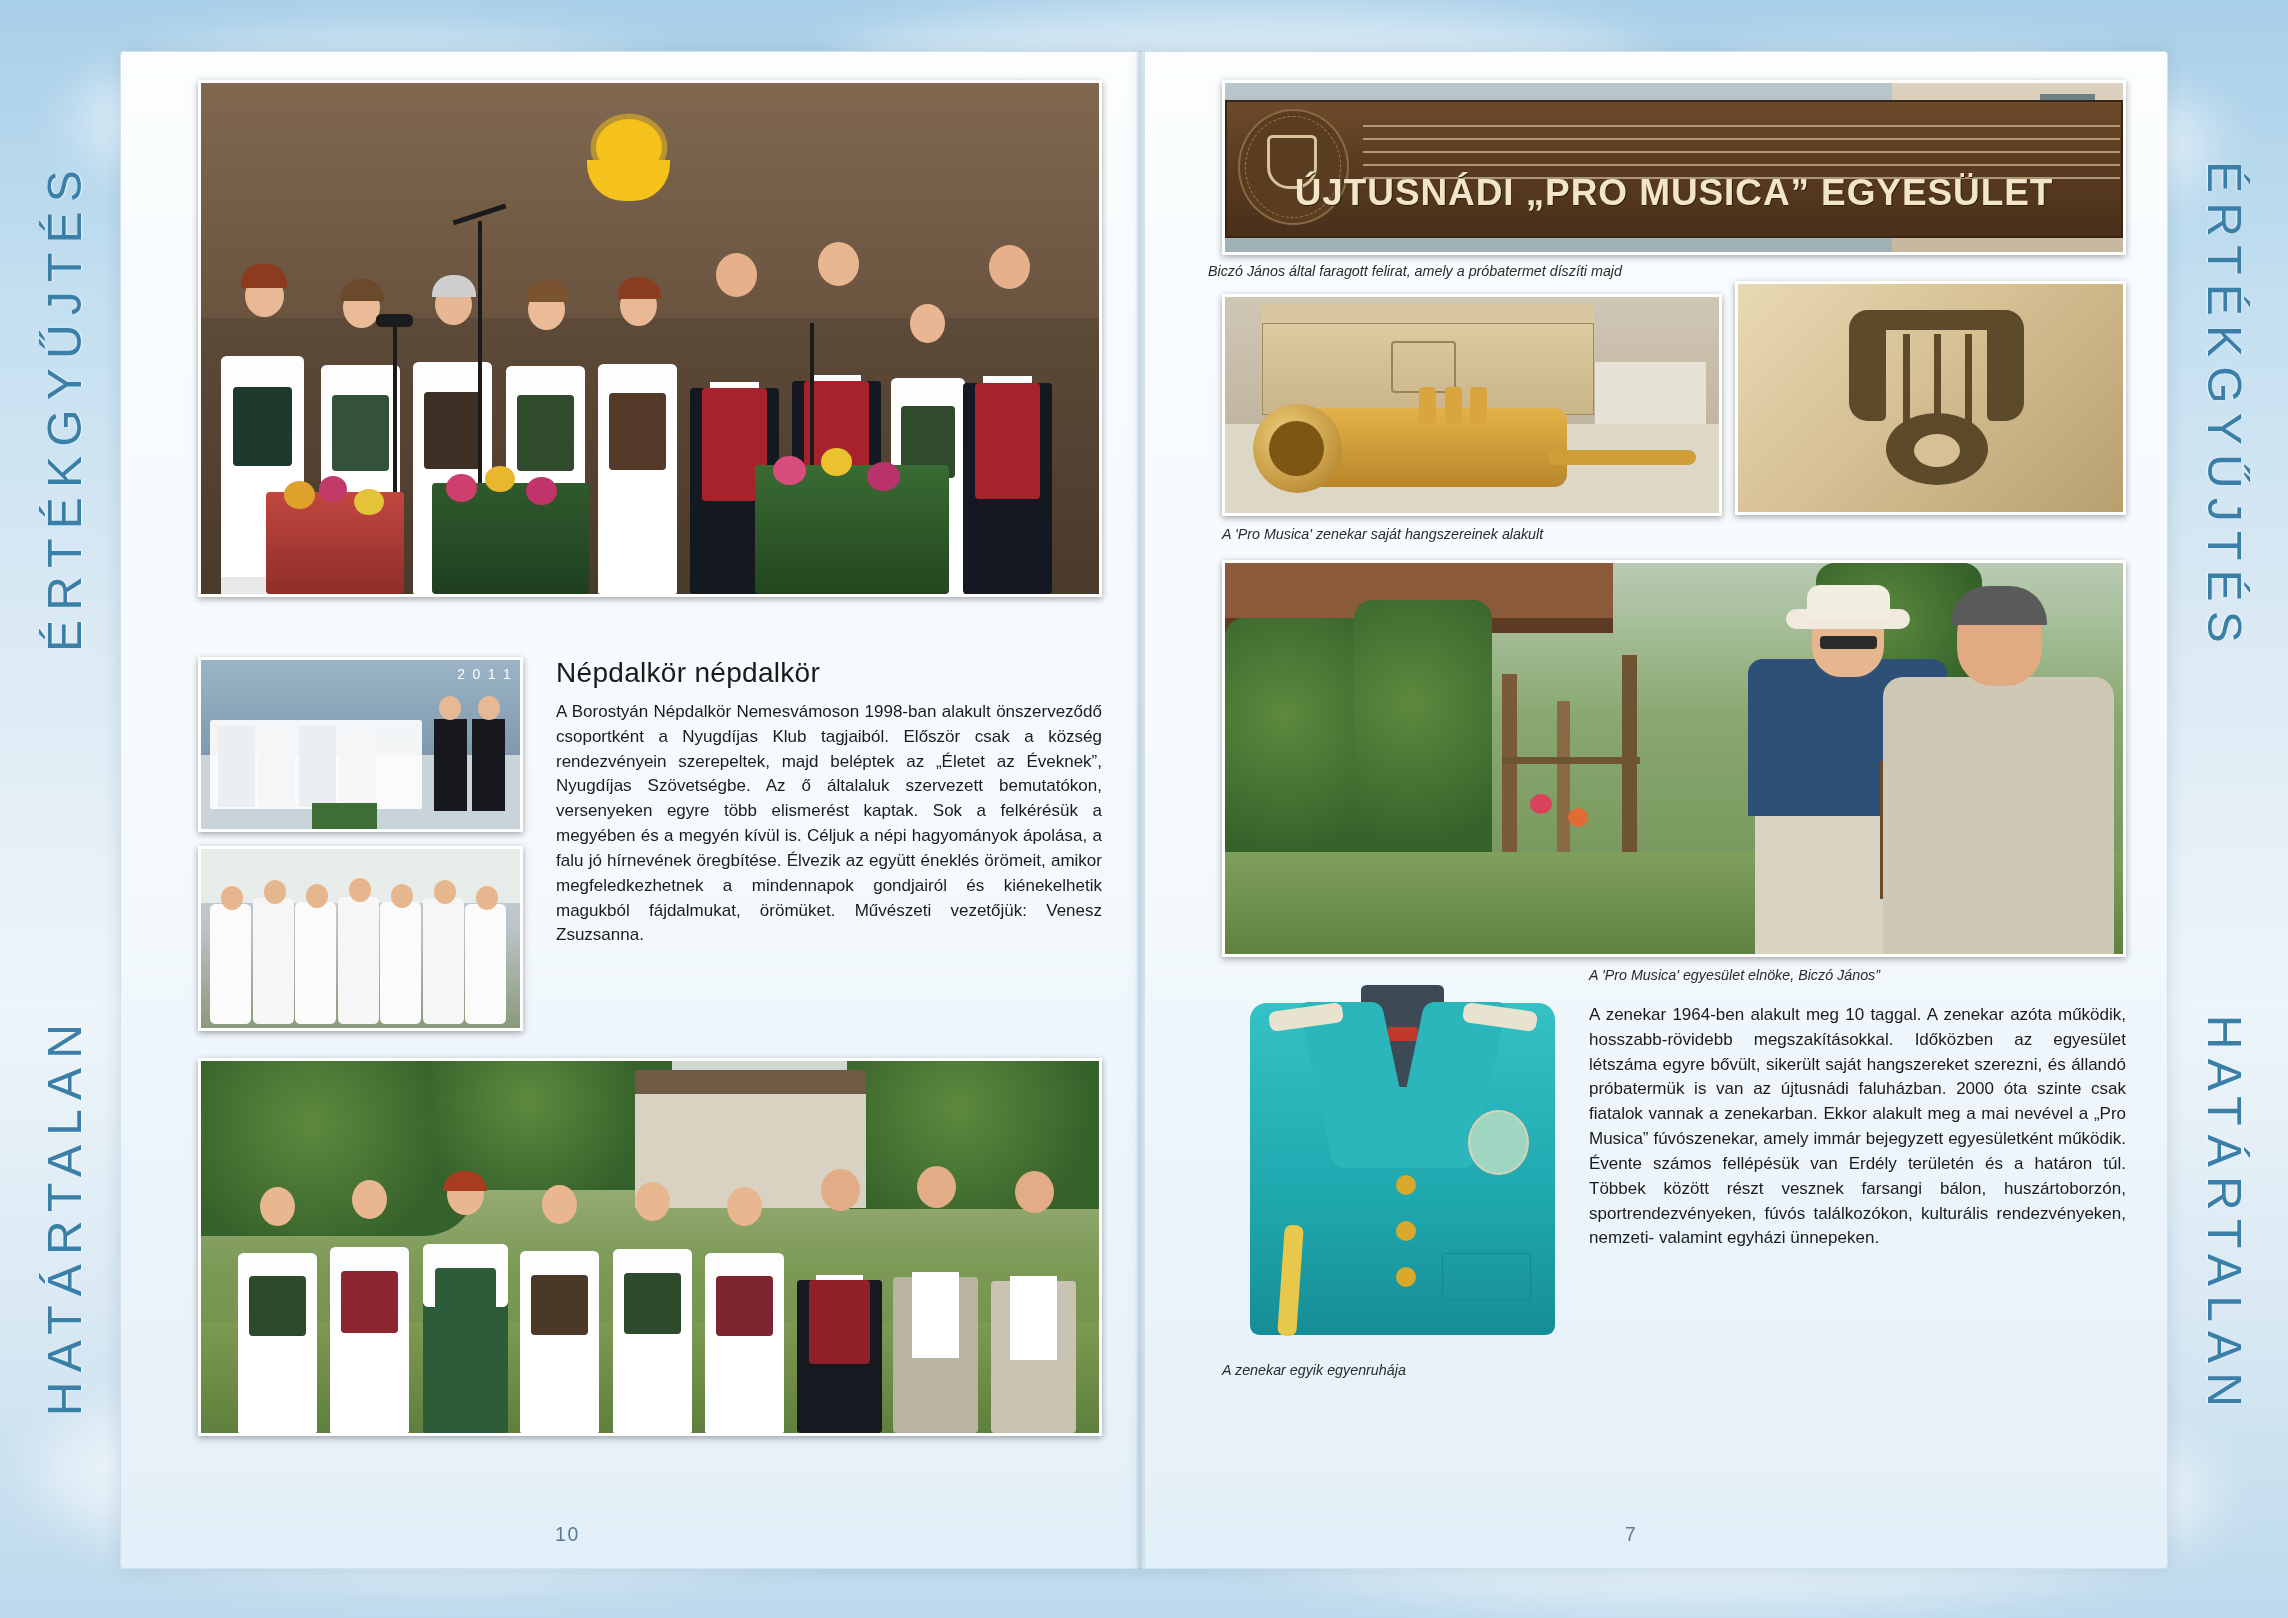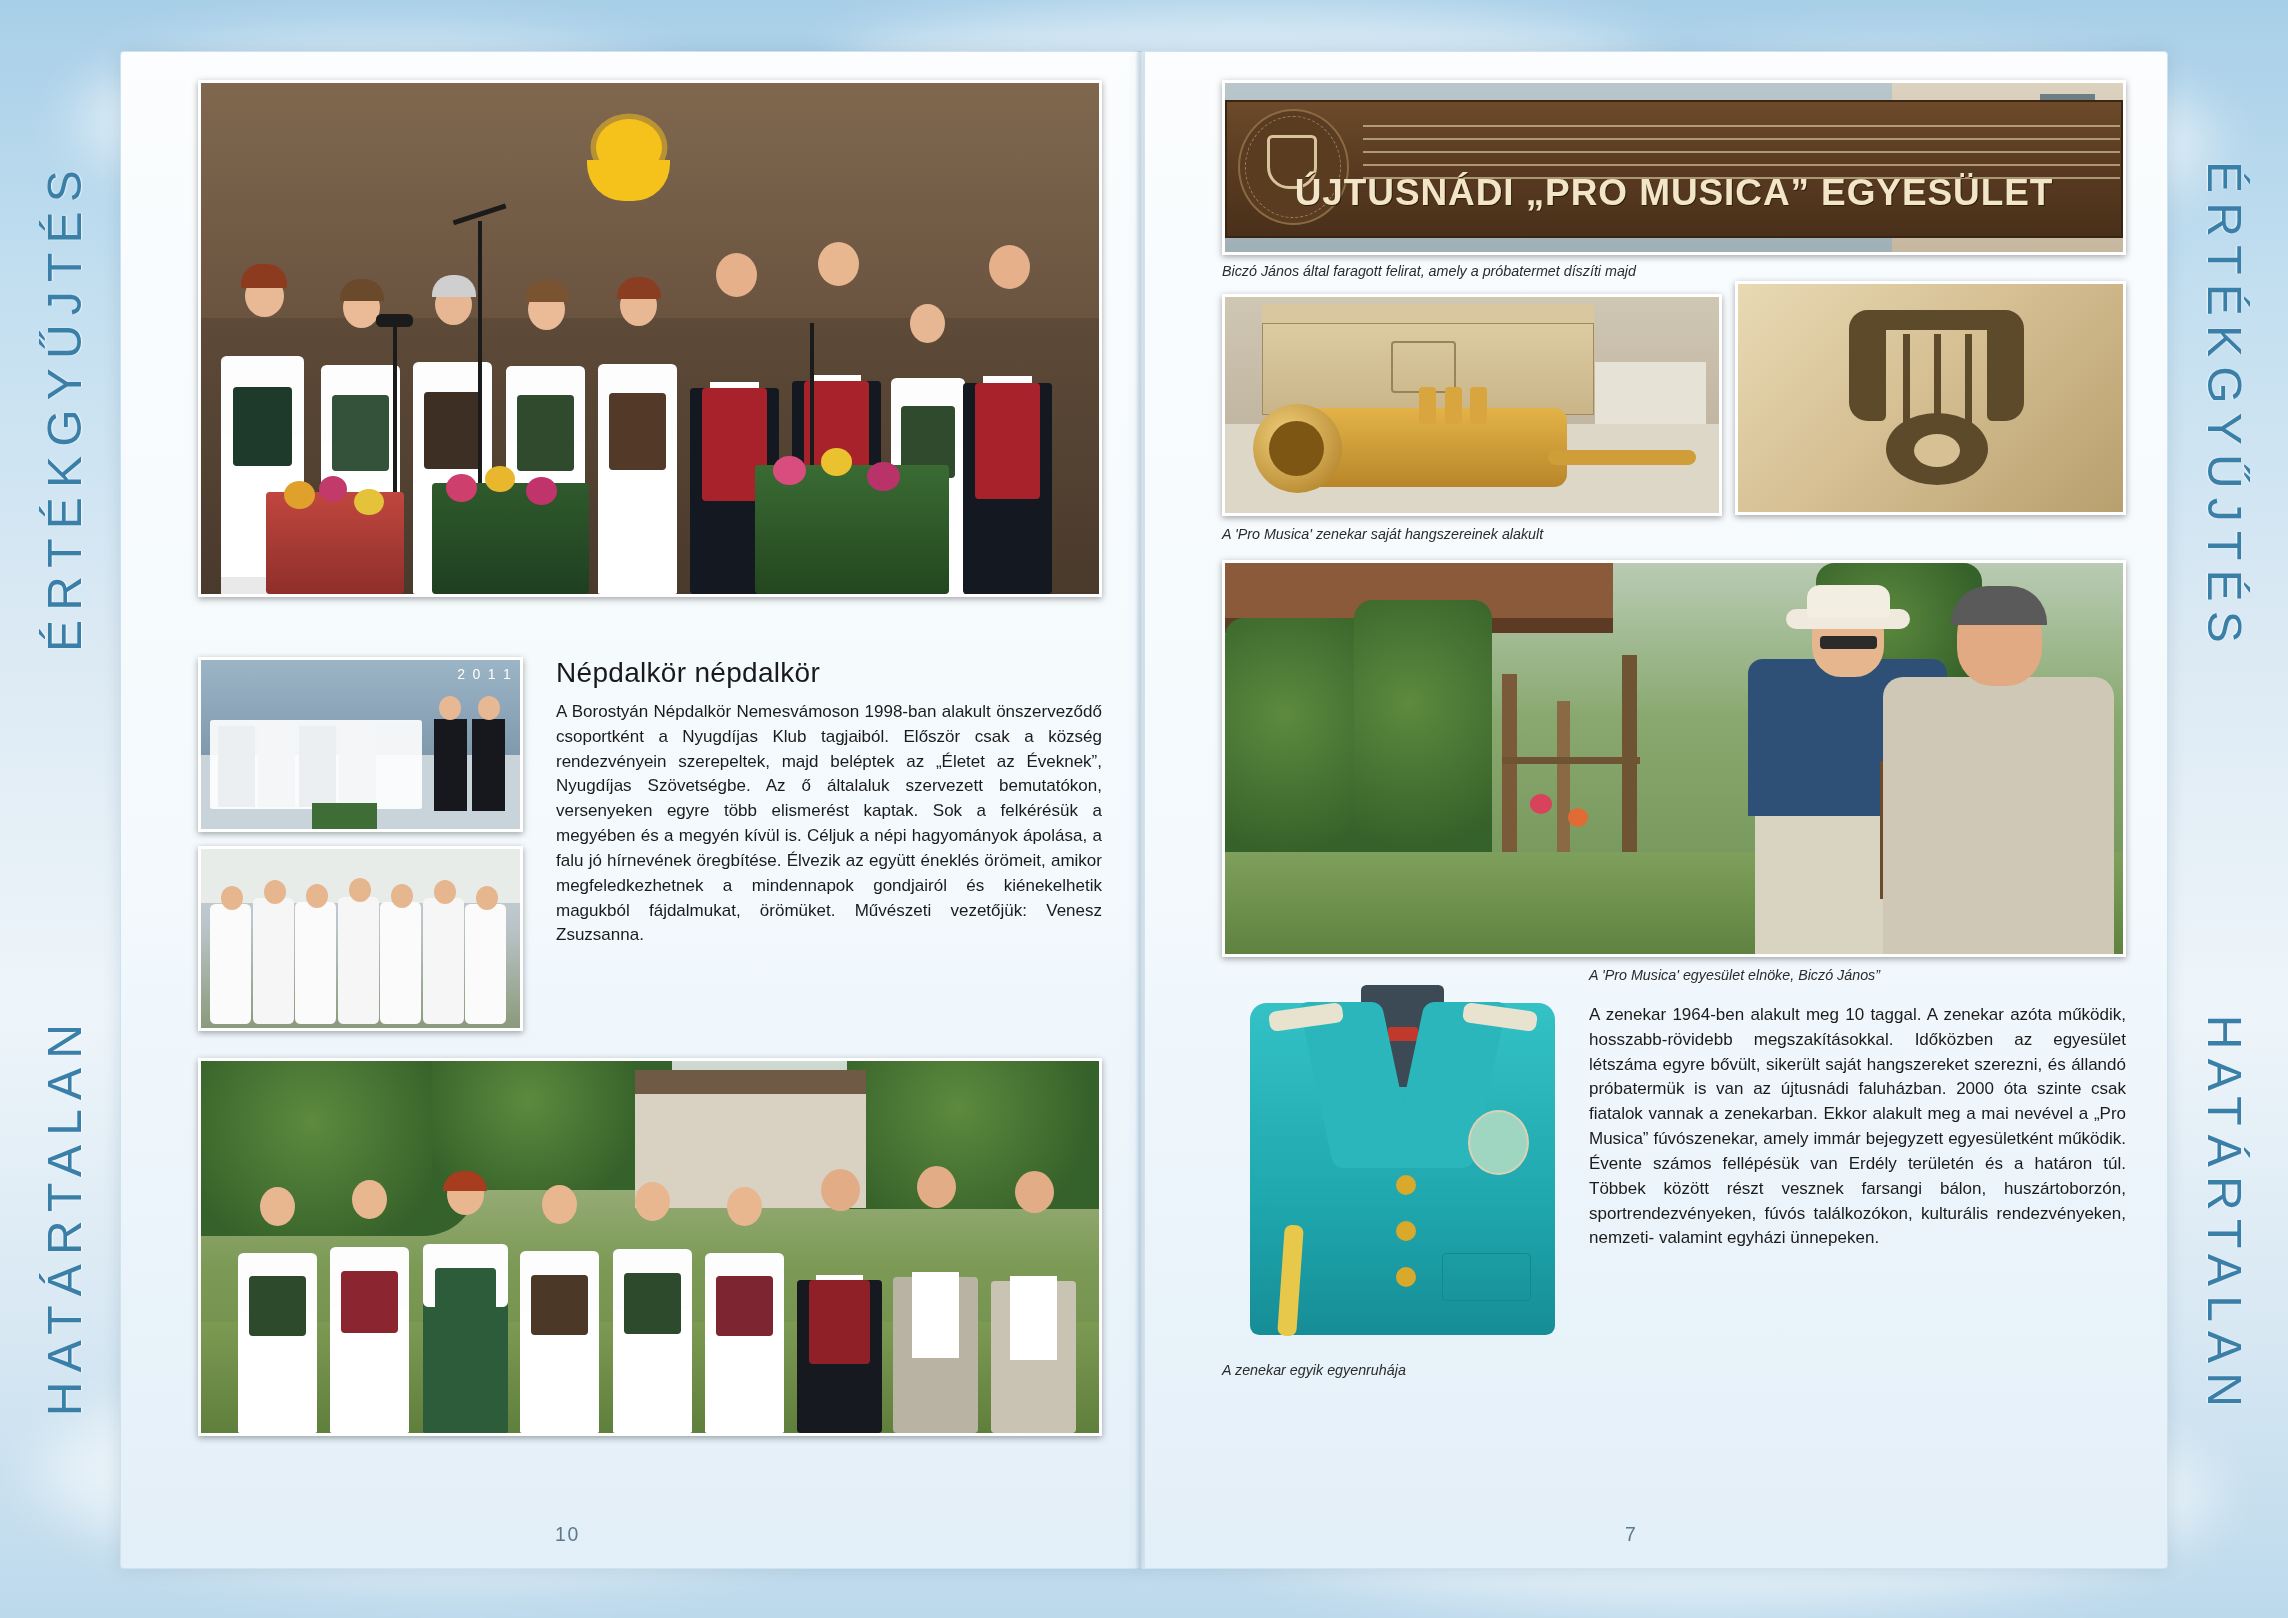--- a/index.html
+++ b/index.html
@@ -329,21 +329,21 @@
         <div style="position:absolute;left:20px;top:33px;width:96px;height:102px;border-radius:50%;border:0.9px dashed rgba(216,196,154,0.5);"></div>
 
         <div class="staff-line" style="left:138px; top:42px; width:757px;"></div>
         <div class="staff-line" style="left:138px; top:55px; width:757px;"></div>
         <div class="staff-line" style="left:138px; top:68px; width:757px;"></div>
         <div class="staff-line" style="left:138px; top:81px; width:757px;"></div>
         <div class="staff-line" style="left:138px; top:94px; width:757px;"></div>
         <div class="sign-text" style="top:89px; font-size:37px;">ÚJTUSNÁDI „PRO MUSICA” EGYESÜLET</div>
       </div>
 
-      <div class="cap" style="left:39px; top:210px; width:904px;">Biczó János által faragott felirat, amely a próbatermet díszíti majd</div>
+      <div class="cap" style="left:25px; top:210px; width:904px;">Biczó János által faragott felirat, amely a próbatermet díszíti majd</div>
 
       <div class="photo" style="left:39px; top:242px; width:500px; height:222px;">
         <div style="position:absolute;inset:0;background:linear-gradient(180deg,#cfc6b4 0%, #b7ab94 100%);"></div>
         <div style="position:absolute;left:37px;top:7.4px;width:332px;height:111px;background:linear-gradient(180deg,#e0cfa7,#c9b588);border:1.8px solid #a08a5e;"></div>
         <div style="position:absolute;left:37px;top:7.4px;width:332px;height:20px;background:#d8c79f;border-bottom:1.8px solid #a08a5e;"></div>
         <div style="position:absolute;left:166px;top:44px;width:65px;height:52px;border:2.8px solid #9a8456;border-radius:3.7px;"></div>
         <div style="position:absolute;right:13px;top:65px;width:111px;height:102px;background:#e7e2d6;"></div>
         <div style="position:absolute;left:0;bottom:0;width:100%;height:89px;background:#ddd7c8;"></div>
 
         <div style="position:absolute;left:65px;bottom:26px;width:277px;height:79px;border-radius:13px;background:linear-gradient(180deg,#e3b348,#b8862a);"></div>

